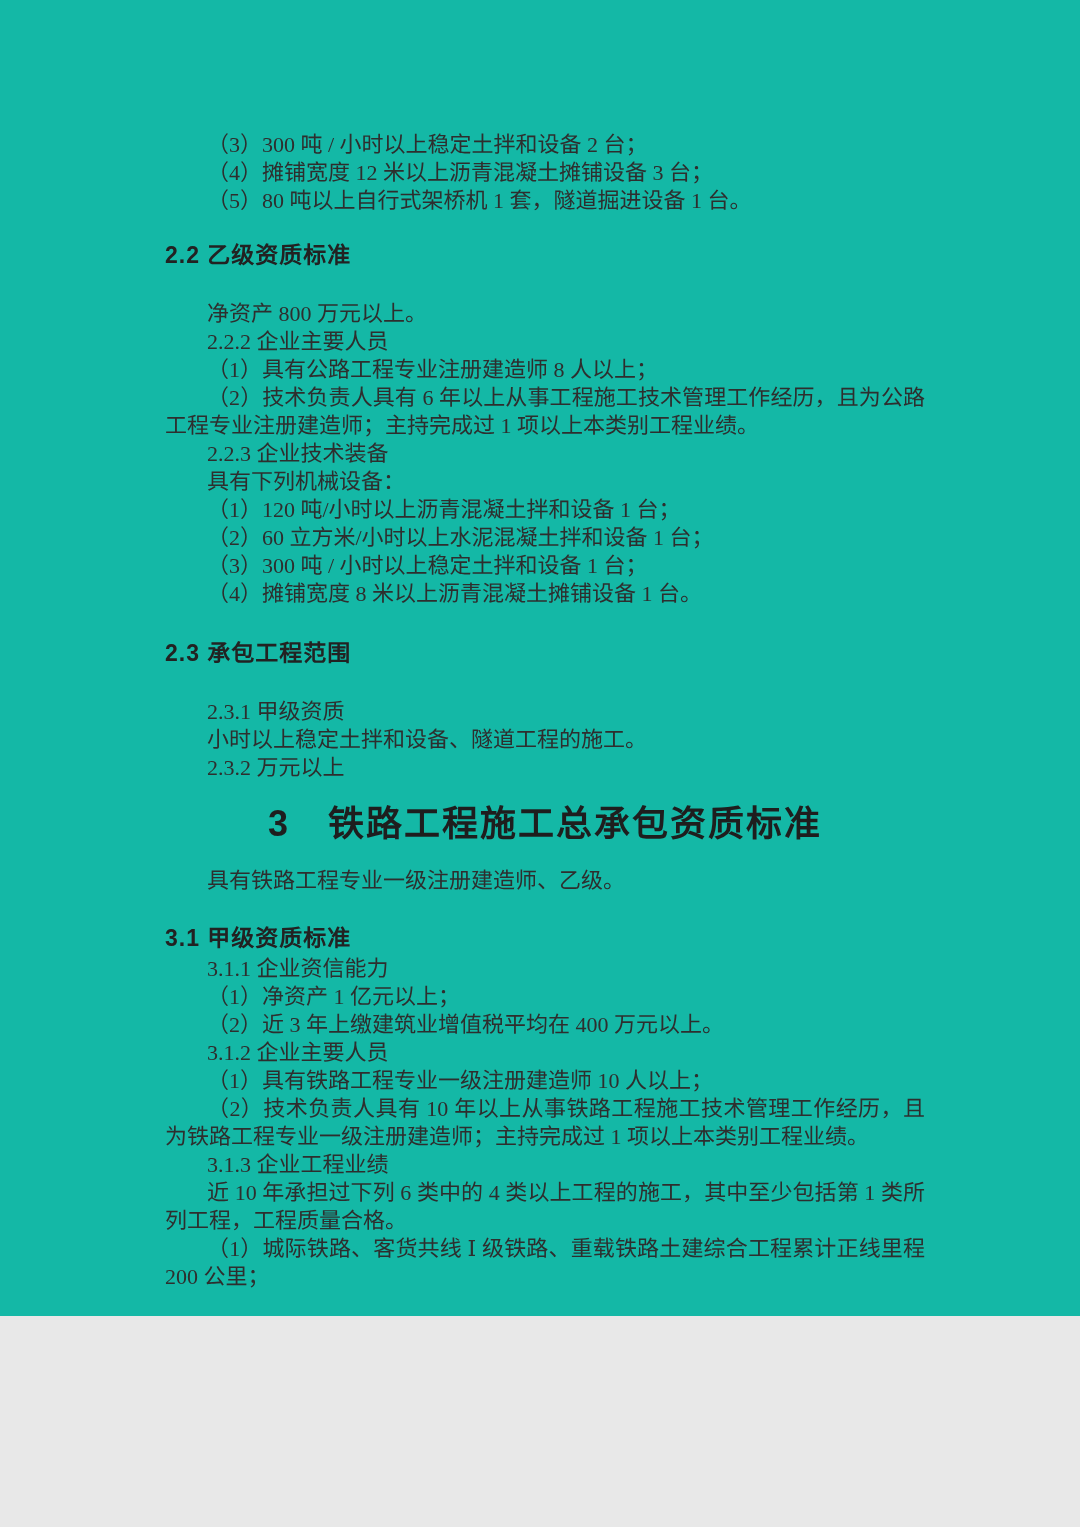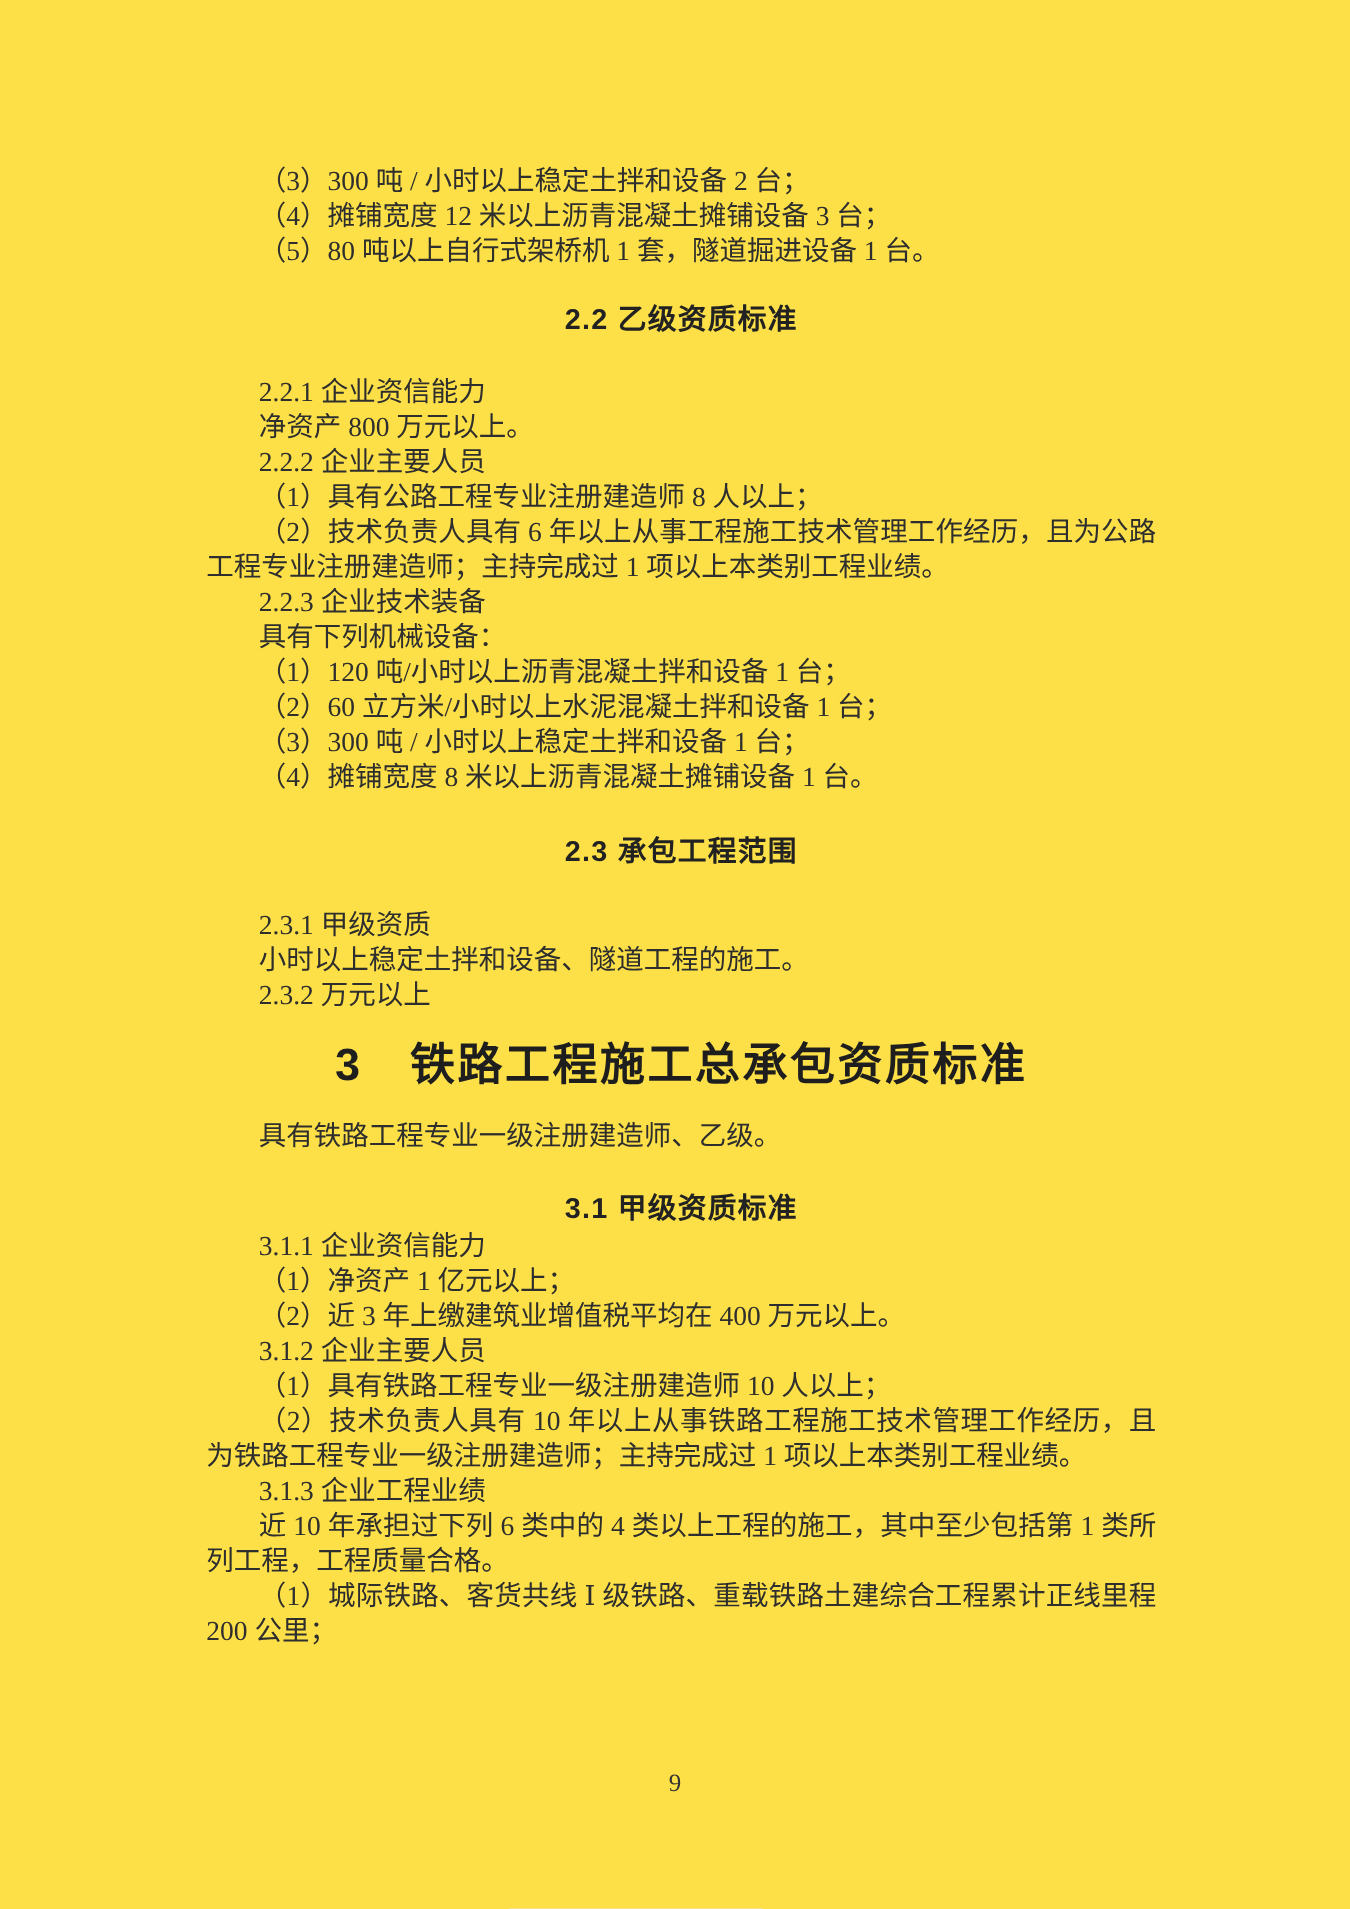--- a/index.html
+++ b/index.html
@@ -3,23 +3,23 @@
 <meta charset="utf-8">
 <style>
   html, body {
     margin: 0;
     padding: 0;
     background: #e8e8e8;
   }
   .page {
     position: relative;
     width: 1080px;
-    height: 1527px;
+    height: 1316px;
     margin: 0 auto;
-    background: #fde047;
+    background: #14b8a6;
     overflow: hidden;
     color: #2e2e2e;
   }
   .content {
     position: absolute;
     left: 165px;
     top: 131px;
     width: 760px;
   }
   .para {
@@ -30,21 +30,20 @@
     text-indent: 42px;
     text-align: justify;
     color: #2e2e2e;
   }
   .sec-heading {
     margin: 25px 0 30px 0;
     font-family: "Liberation Sans", "DejaVu Sans", sans-serif;
     font-weight: bold;
     font-size: 23px;
     line-height: 30px;
-    text-align: center;
     letter-spacing: 1px;
     color: #222222;
   }
   .sec-heading.pre-gap-lg {
     margin-top: 30px;
   }
   .sec-heading.tight-bottom {
     margin-top: 28px;
     margin-bottom: 2px;
   }
@@ -74,21 +73,20 @@
 <body>
 
 <div class="page">
   <div class="content">
     <p class="para">（3）300 吨 / 小时以上稳定土拌和设备 2 台；</p>
     <p class="para">（4）摊铺宽度 12 米以上沥青混凝土摊铺设备 3 台；</p>
     <p class="para">（5）80 吨以上自行式架桥机 1 套，隧道掘进设备 1 台。</p>
 
     <h2 class="sec-heading">2.2 乙级资质标准</h2>
 
-    <p class="para">2.2.1 企业资信能力</p>
     <p class="para">净资产 800 万元以上。</p>
     <p class="para">2.2.2 企业主要人员</p>
     <p class="para">（1）具有公路工程专业注册建造师 8 人以上；</p>
     <p class="para">（2）技术负责人具有 6 年以上从事工程施工技术管理工作经历，且为公路工程专业注册建造师；主持完成过 1 项以上本类别工程业绩。</p>
     <p class="para">2.2.3 企业技术装备</p>
     <p class="para">具有下列机械设备：</p>
     <p class="para">（1）120 吨/小时以上沥青混凝土拌和设备 1 台；</p>
     <p class="para">（2）60 立方米/小时以上水泥混凝土拌和设备 1 台；</p>
     <p class="para">（3）300 吨 / 小时以上稳定土拌和设备 1 台；</p>
     <p class="para">（4）摊铺宽度 8 米以上沥青混凝土摊铺设备 1 台。</p>

